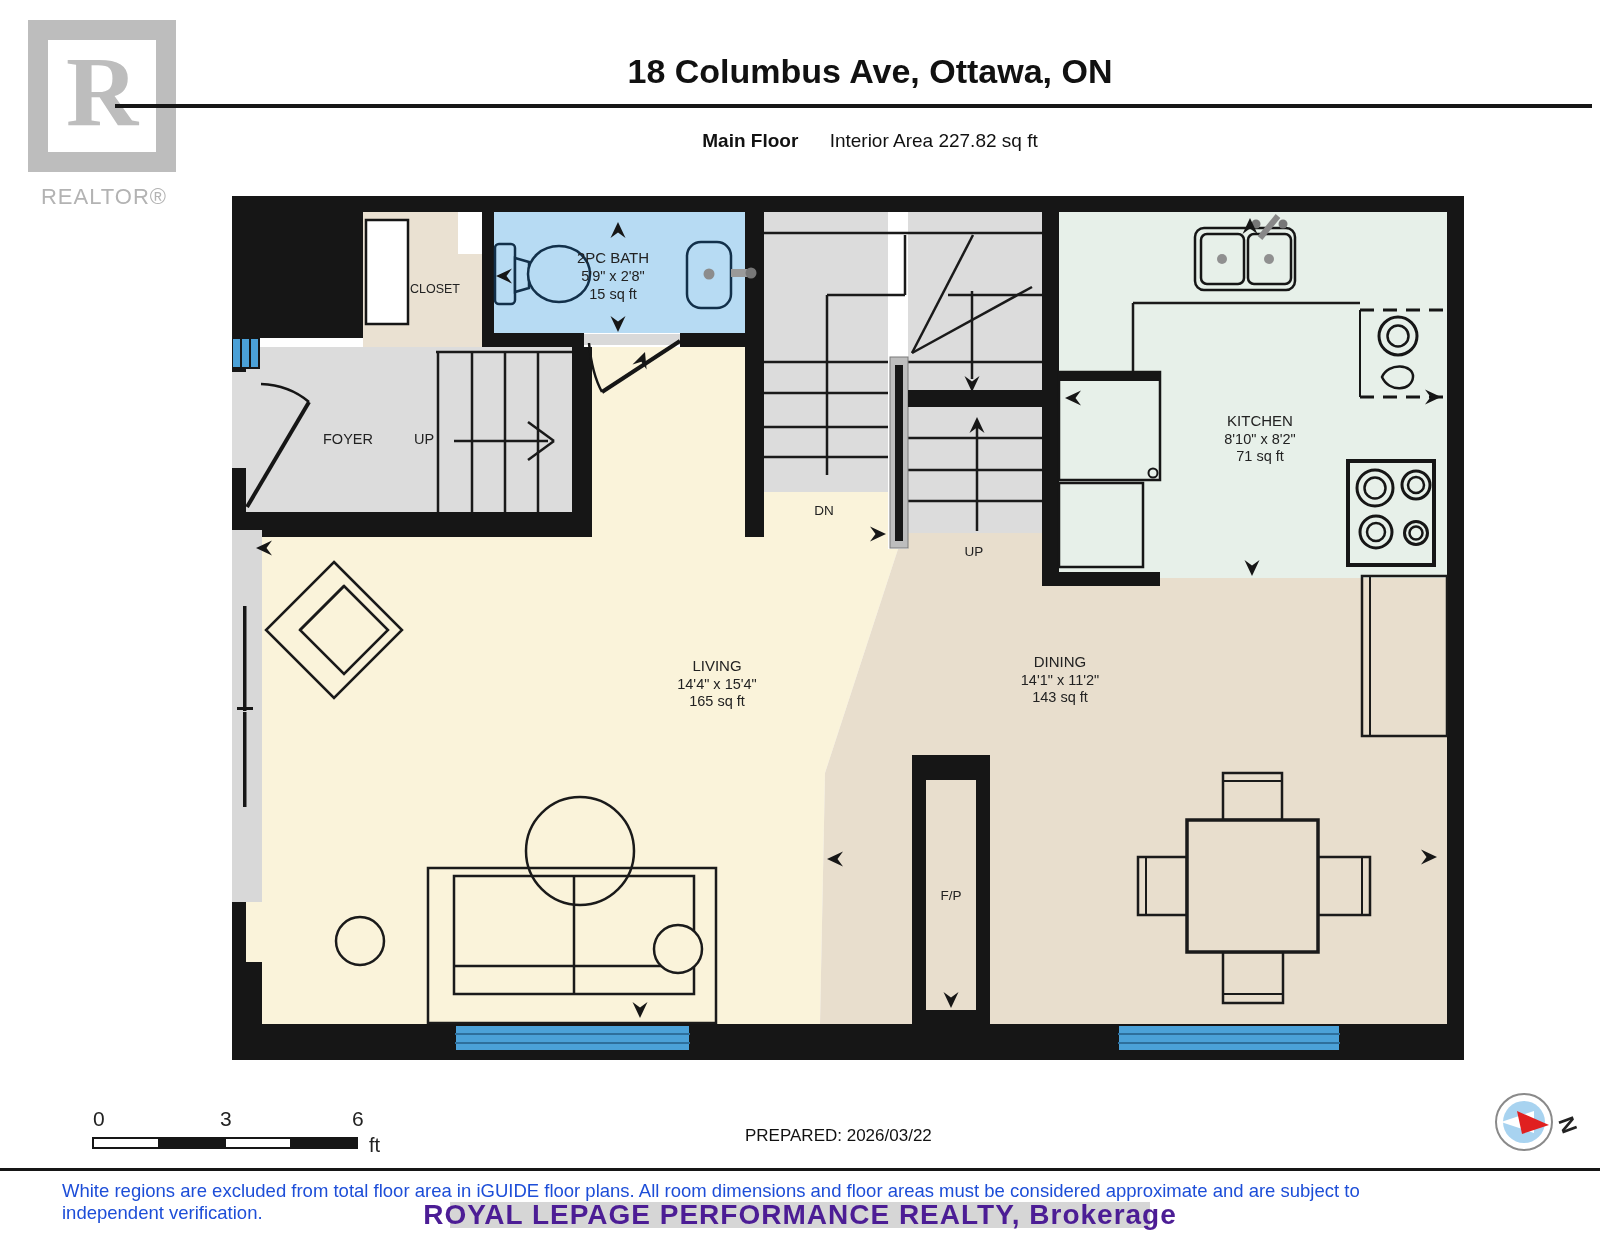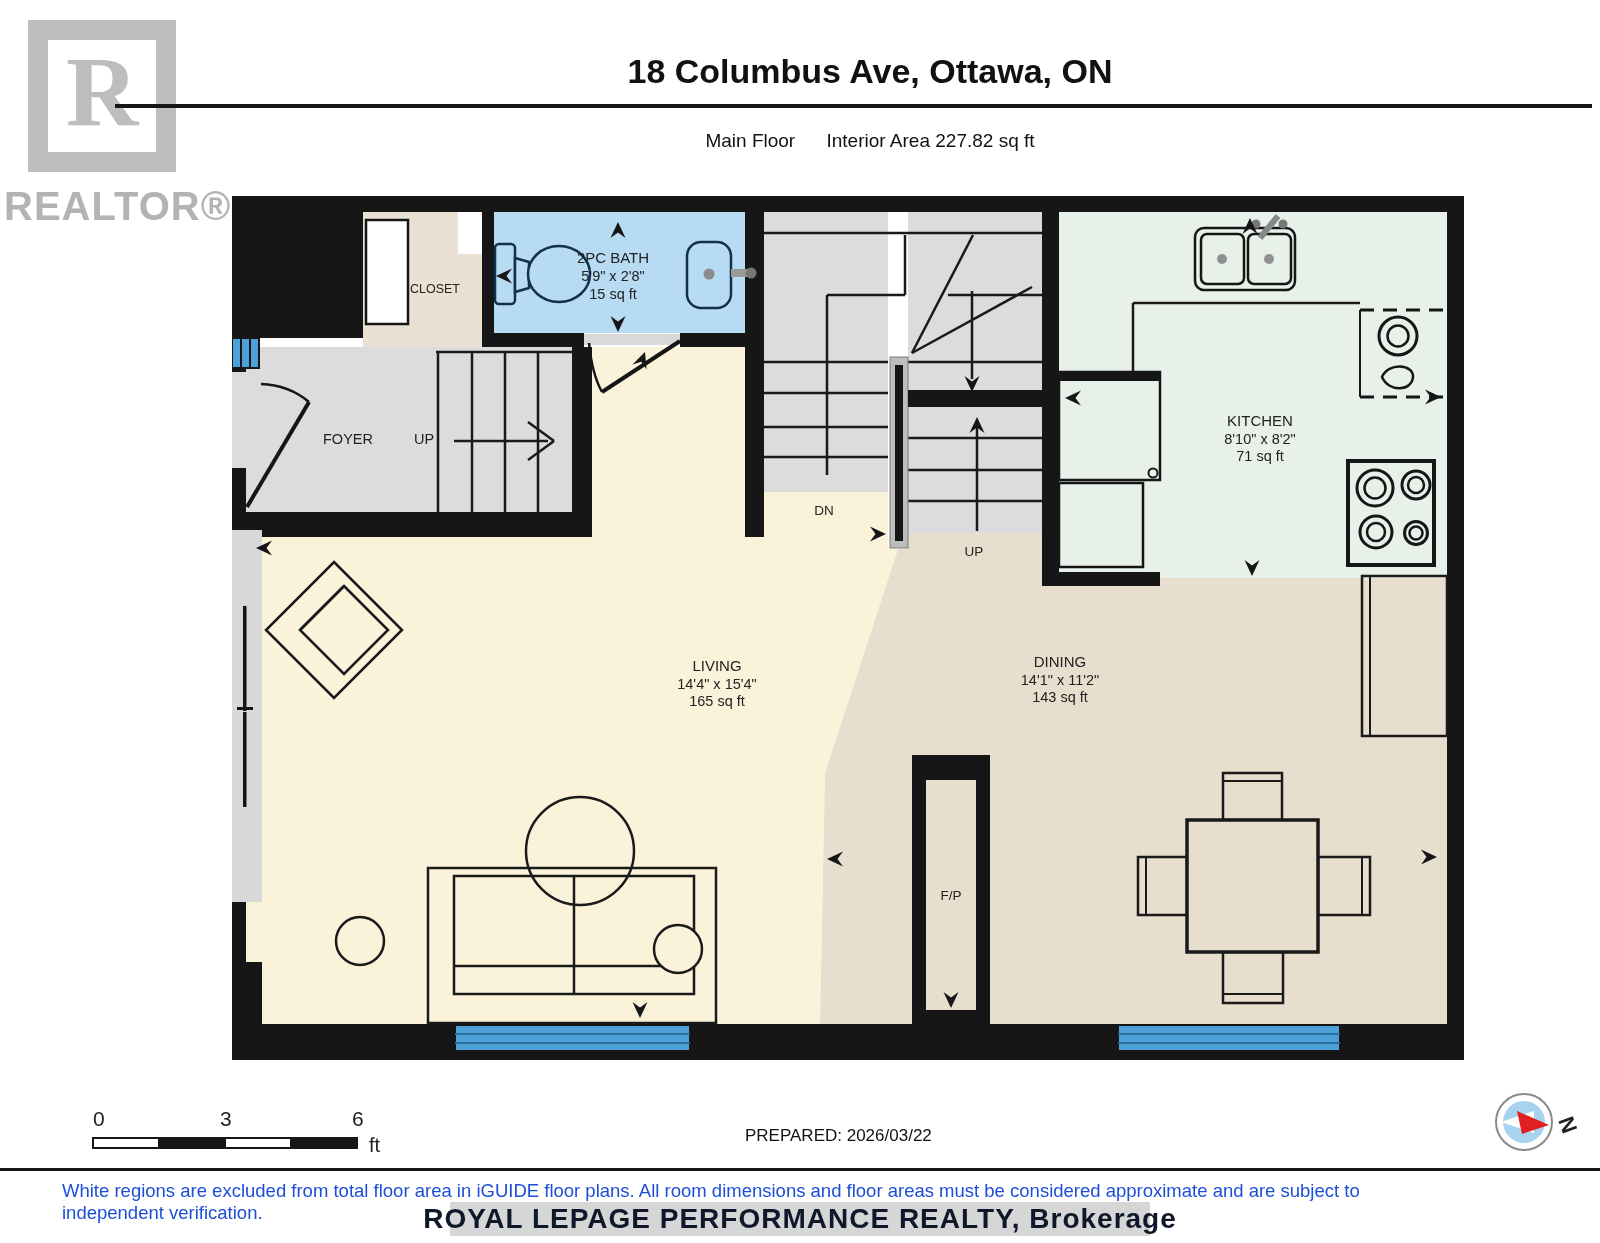--- a/index.html
+++ b/index.html
@@ -6,31 +6,31 @@
   body{
     width:1600px;height:1243px;position:relative;background:#ffffff;
     font-family:"Liberation Sans", sans-serif;color:#111;overflow:hidden;
   }
   .abs{position:absolute;}
   
   .logo-box{left:28px;top:20px;width:108px;height:112px;border:20px solid #bdbdbd;
     display:flex;align-items:center;justify-content:center;background:#fff;}
   .logo-r{font-family:"Liberation Serif", serif;font-weight:bold;font-size:100px;
     color:#bdbdbd;line-height:1;transform:translateY(-4px);}
-  .realtor-txt{left:4px;top:184px;width:200px;text-align:center;font-size:40px;
-    color:#b3b3b3;letter-spacing:1px;font-weight:bold;}
+  .realtor-txt{left:4px;top:184px;width:200px;text-align:center;font-size:22px;
+    color:#b3b3b3;letter-spacing:1px;}
   .title{left:270px;top:52px;width:1200px;text-align:center;font-size:34px;font-weight:bold;}
   .rule{left:115px;top:104px;width:1477px;height:4px;background:#161616;}
   .subtitle{left:270px;top:130px;width:1200px;text-align:center;font-size:19px;}
-  .subtitle .fl{font-weight:normal;margin-right:26px;margin-top:23px;}
+  .subtitle .fl{font-weight:bold;margin-right:26px;margin-top:23px;}
   
   .sep{left:0px;top:1168px;width:1600px;height:3px;background:#161616;}
   .disclaimer{left:62px;top:1180px;width:1300px;font-size:18.5px;color:#1d4ed8;}
-  .watermark{left:450px;top:1202px;width:700px;height:34px;background:#d6d6d6;
-    color:#0f172a;font-size:28px;font-weight:bold;letter-spacing:1px;
+  .watermark{left:450px;top:1202px;width:700px;height:26px;background:#d6d6d6;
+    color:#4c1d95;font-size:28px;font-weight:bold;letter-spacing:1px;
     display:flex;align-items:center;justify-content:center;white-space:nowrap;}
   .prepared{left:745px;top:1126px;font-size:17px;}
   svg text{font-family:"Liberation Sans", sans-serif;fill:#222;}
 </style>
 </head>
 <body>
 
 <div class="abs logo-box">
   <span class="logo-r">R</span>
 </div>

